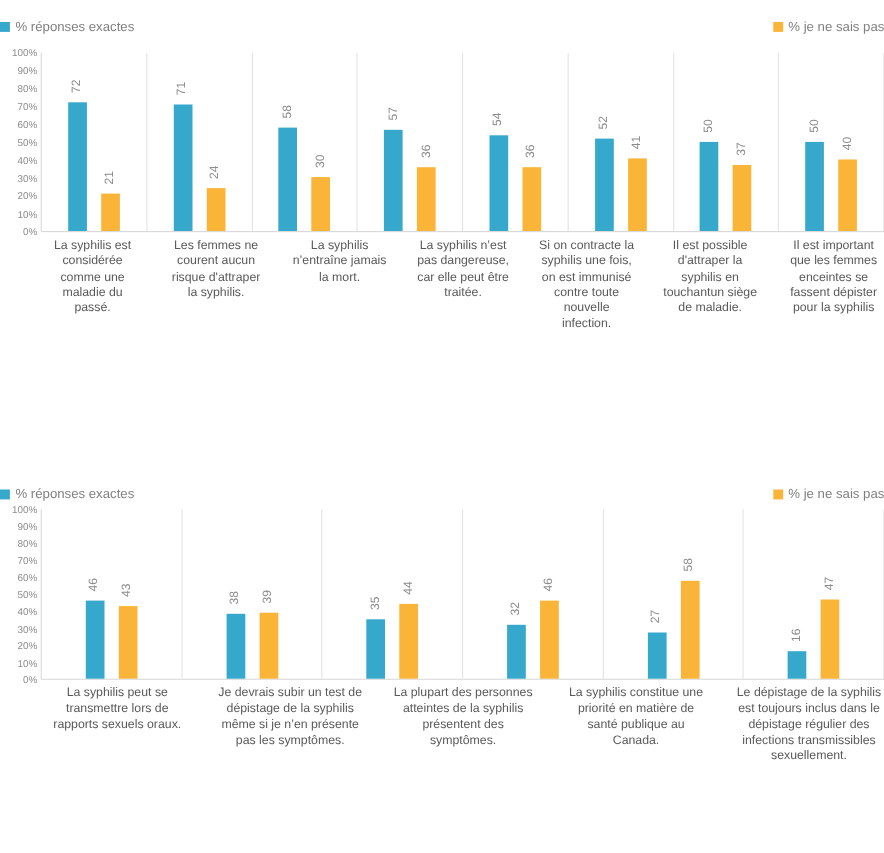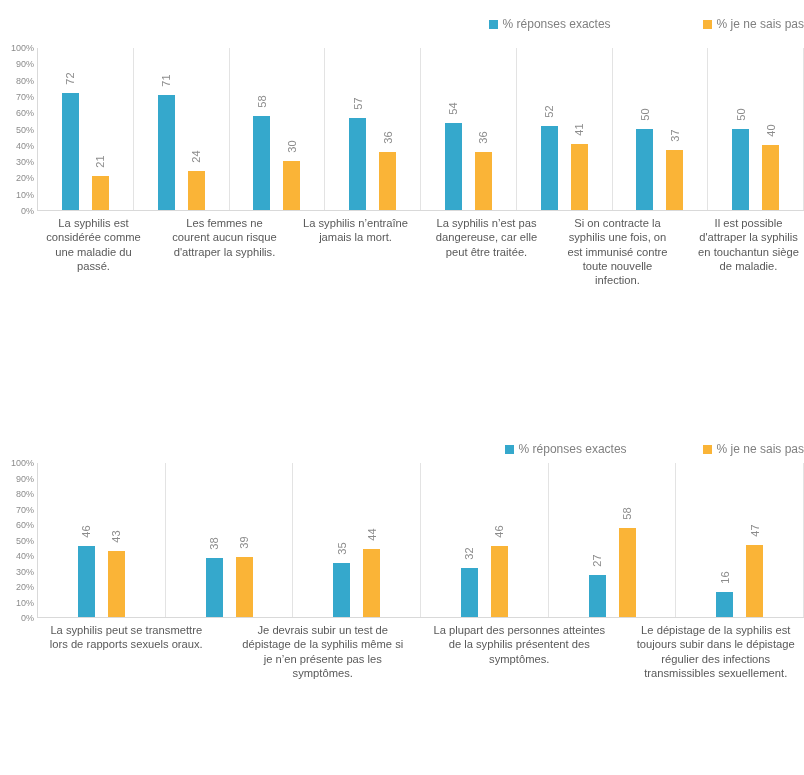--- a/index.html
+++ b/index.html
@@ -17,21 +17,21 @@
 
   .chart-block {
     position: relative;
     width: 804px;
     box-sizing: border-box;
   }
 
   
   .legend {
     display: flex;
-    justify-content: flex-end;
+    justify-content: space-between;
     align-items: center;
     gap: 92px;
   }
   .legend-item {
     display: flex;
     align-items: center;
     gap: 5px;
     font-size: 12px;
     color: #808080;
     white-space: nowrap;
@@ -251,20 +251,21 @@
 
   <div class="cats-row">
     <div class="cats-spacer"></div>
     <div class="cats">
         <div class="cat-label">La syphilis est considérée comme une maladie du passé.</div>
         <div class="cat-label">Les femmes ne courent aucun risque d'attraper la syphilis.</div>
         <div class="cat-label">La syphilis n’entraîne jamais la mort.</div>
         <div class="cat-label">La syphilis n’est pas dangereuse, car elle peut être traitée.</div>
         <div class="cat-label">Si on contracte la syphilis une fois, on est immunisé contre toute nouvelle infection.</div>
         <div class="cat-label">Il est possible d'attraper la syphilis en touchantun siège de maladie.</div>
+        <div class="cat-label">Il est important que les femmes enceintes se fassent dépister pour la syphilis</div>
       </div>
   </div>
 </div>
 
 <div class="chart-block" id="block-2" style="height:340px; margin-top:83px;">
 
   <div class="legend" style="height:28px; gap:76px;">
     <div class="legend-item">
       <span class="legend-swatch" style="background:#35A8CC"></span>
       <span>% réponses exactes</span>
@@ -353,16 +354,17 @@
         </div>
       </div>
   </div>
 
   <div class="cats-row">
     <div class="cats-spacer"></div>
     <div class="cats">
         <div class="cat-label">La syphilis peut se transmettre lors de rapports sexuels oraux.</div>
         <div class="cat-label">Je devrais subir un test de dépistage de la syphilis même si je n’en présente pas les symptômes.</div>
         <div class="cat-label">La plupart des personnes atteintes de la syphilis présentent des symptômes.</div>
-        <div class="cat-label">Le dépistage de la syphilis est toujours subir dans le dépistage régulier des infections transmissibles sexuellement.</div>
+        <div class="cat-label">La syphilis constitue une priorité en matière de santé publique au Canada.</div>
+        <div class="cat-label">Le dépistage de la syphilis est toujours inclus dans le dépistage régulier des infections transmissibles sexuellement.</div>
       </div>
   </div>
 </div>
 
 </body></html>

